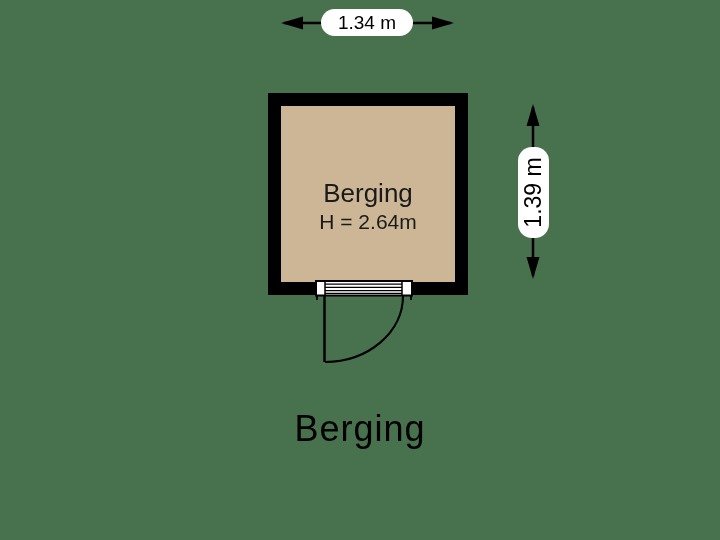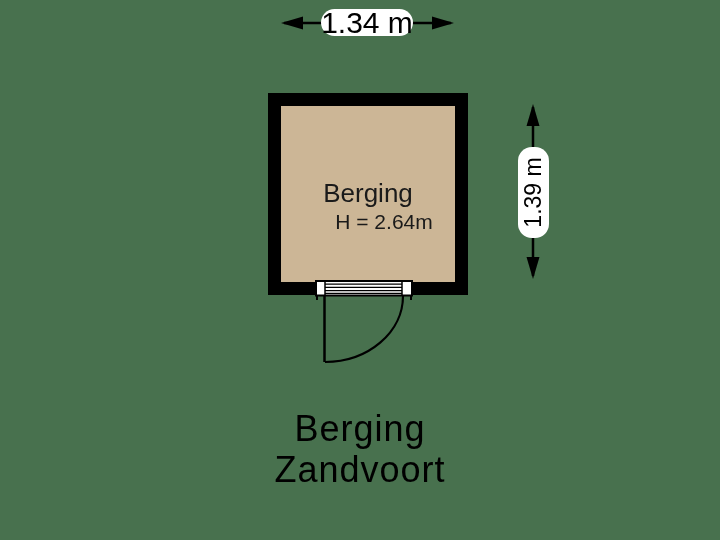--- a/index.html
+++ b/index.html
@@ -39,21 +39,20 @@
   }
   .room-ceiling {
     position: absolute;
     left: 268px;
     top: 211px;
     width: 200px;
     text-align: center;
     font-size: 21px;
     line-height: 22px;
     color: #1A1A1A;
-    margin-left: 16px;
   }
   
   .overlay {
     position: absolute;
     left: 0;
     top: 0;
     width: 720px;
     height: 540px;
     pointer-events: none;
   }
@@ -67,21 +66,21 @@
     display: flex;
     align-items: center;
     justify-content: center;
     color: #000000;
   }
   .pill-h {
     left: 321px;
     top: 9px;
     width: 92px;
     height: 27px;
-    font-size: 30px;
+    font-size: 19px;
   }
   .pill-v {
     left: 518px;
     top: 147px;
     width: 31px;
     height: 91px;
     font-size: 23px;
   }
   .pill-v .vtext {
     transform: rotate(-90deg);
@@ -144,16 +143,15 @@
 
   <div class="pill pill-h">
     <span>1.34 m</span>
   </div>
   <div class="pill pill-v">
     <span class="vtext">1.39 m</span>
   </div>
 
   <div class="footer">
     <div>Berging</div>
-    <div>Zandvoort</div>
   </div>
 
 </div>
 
 </body></html>

